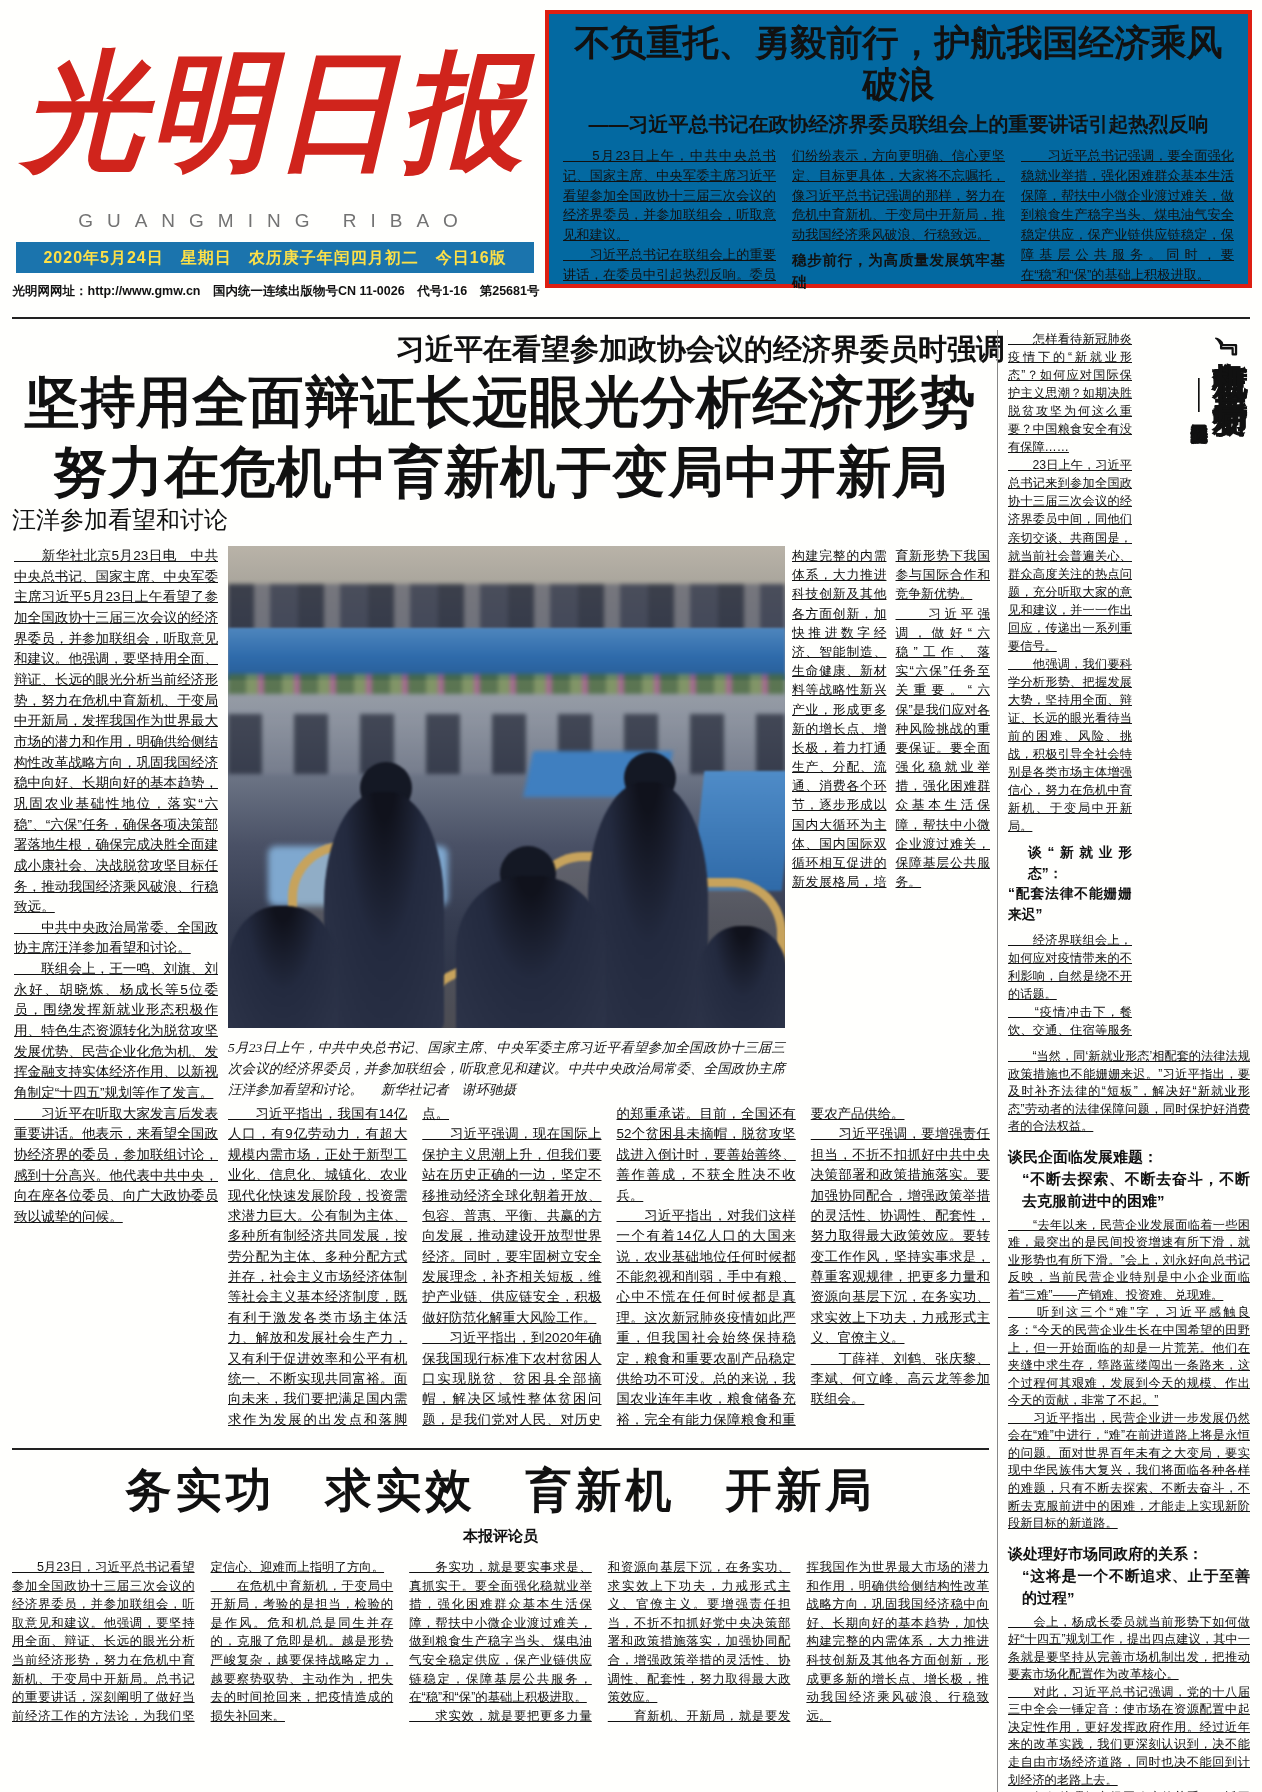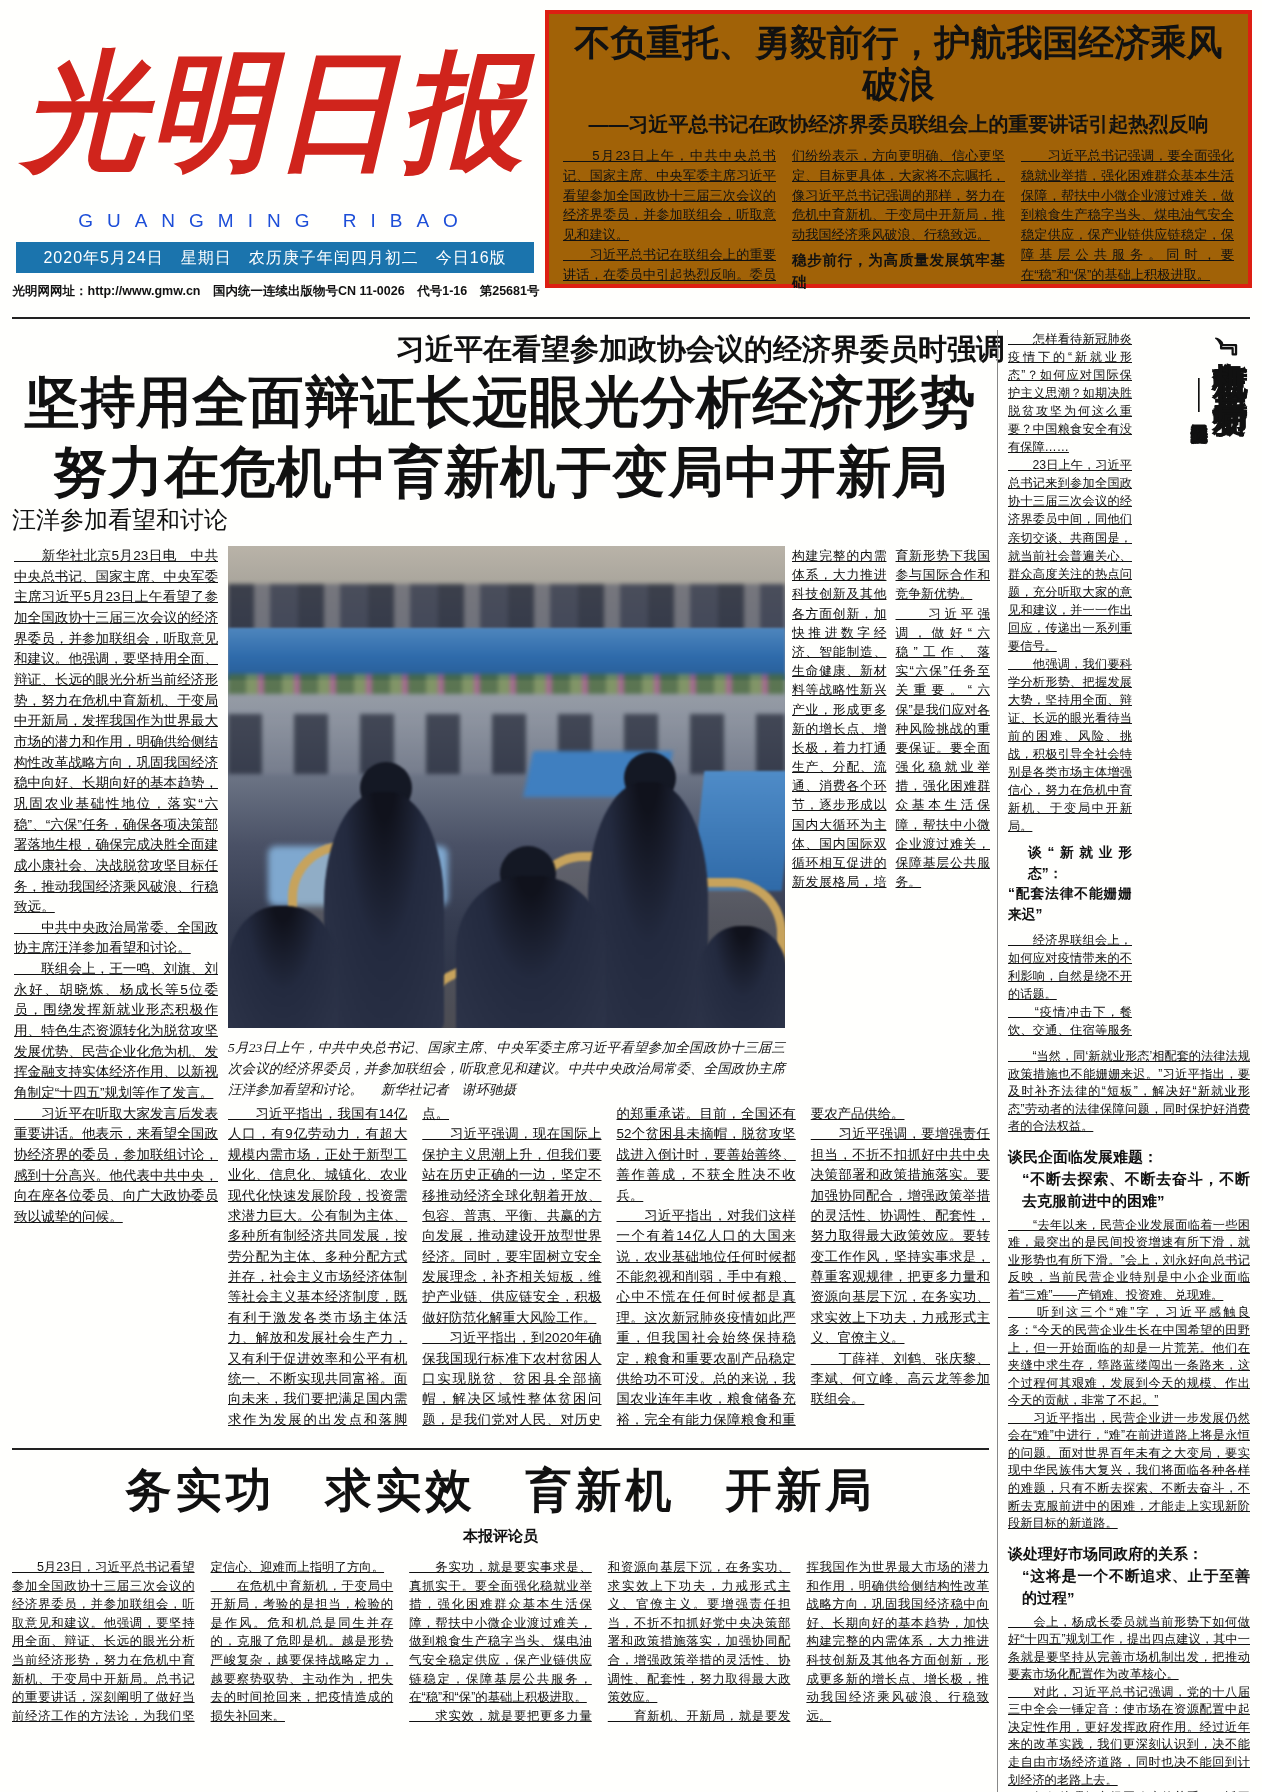--- a/index.html
+++ b/index.html
@@ -7,30 +7,30 @@
         font-family:"Liberation Sans","DejaVu Sans",sans-serif;color:#111;overflow:hidden;}
   .just{text-align:justify;}
   .pre{white-space:pre-line;text-decoration:underline;}
 
   
   .mast-title{position:absolute;left:16px;top:14px;width:518px;height:198px;
       font-family:"Liberation Serif","DejaVu Serif",serif;font-style:italic;font-weight:900;
       font-size:122px;line-height:198px;letter-spacing:4px;color:#d0241c;text-align:center;
       transform:scaleY(1.06);}
   .mast-latin{position:absolute;left:16px;top:210px;width:518px;text-align:center;
-      font-size:19px;letter-spacing:14px;color:#1d4ed8;}
+      font-size:19px;letter-spacing:14px;color:#737373;}
   .mast-datebar{position:absolute;left:16px;top:242px;width:518px;height:31px;background:#1b74ad;
-      color:#ffffff;font-size:16px;font-weight:normal;text-align:center;line-height:31px;letter-spacing:1px;}
+      color:#fde047;font-size:16px;font-weight:bold;text-align:center;line-height:31px;letter-spacing:1px;}
   .mast-pub{position:absolute;left:6px;top:283px;width:540px;text-align:center;
       font-size:12.5px;font-weight:bold;color:#111;white-space:nowrap;}
   .rule-top{position:absolute;left:12px;top:317px;width:1238px;border-top:2px solid #222;}
 
   
   .topbox{position:absolute;left:545px;top:10px;width:707px;height:278px;border:4px solid #dd1f12;
-      box-sizing:border-box;padding:8px 14px 6px;background:#a16207;}
+      box-sizing:border-box;padding:8px 14px 6px;background:#0369a1;}
   .topbox-head{font-family:"Liberation Serif","DejaVu Serif",serif;font-weight:900;font-size:36px;
       line-height:1.18;text-align:center;}
   .topbox-sub{font-weight:900;font-size:20px;text-align:center;margin-top:4px;}
   .topbox-body{margin-top:8px;column-count:3;column-gap:16px;font-size:13.2px;line-height:1.5;
       height:152px;overflow:hidden;}
   .topbox-body p{margin:0;}
   .topbox-sechead{font-weight:900;font-size:14.5px;margin:5px 0;}
 
   
   .kicker{position:absolute;left:28px;top:330px;width:977px;text-align:right;

